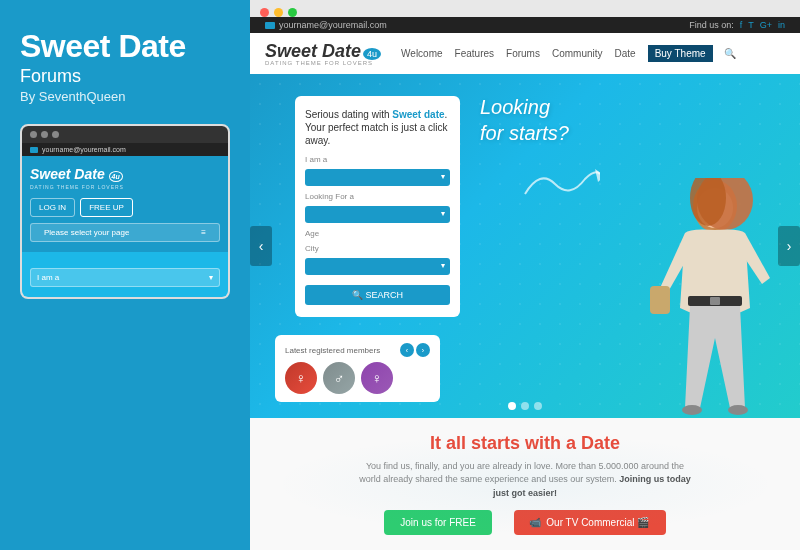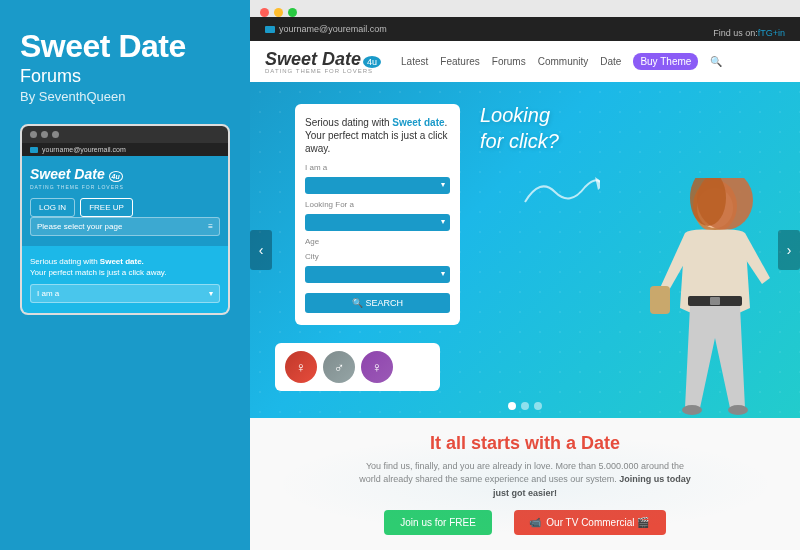--- a/index.html
+++ b/index.html
@@ -106,24 +106,25 @@
       border-radius: 3px;
       cursor: pointer;
     }
 
     .mobile-btn.signup {
       background: #1a9ac9;
       border-color: #fff;
     }
 
     .mobile-dropdown {
+      margin-top: 6px;
       background: rgba(255,255,255,0.15);
       border: 1px solid rgba(255,255,255,0.4);
       border-radius: 3px;
-      padding: 4px 6px;
+      padding: 4px 13px;
       font-size: 8px;
       color: #fff;
       display: flex;
       justify-content: space-between;
       align-items: center;
     }
 
     .mobile-dropdown-arrow {
       font-size: 8px;
       color: #fff;
@@ -218,21 +219,21 @@
       width: 10px;
       height: 7px;
       background: #1a9ac9;
       border-radius: 1px;
       display: inline-block;
     }
 
     .site-topbar .right {
       display: flex;
       align-items: center;
-      margin-top: 8px;
+      gap: 6px;
     }
 
     .site-topbar .social {
       color: #1a9ac9;
       font-size: 9px;
     }
 
     
     .site-navbar {
       background: #fff;
@@ -257,24 +258,24 @@
       flex: 1;
     }
 
     .site-nav a {
       font-size: 10px;
       color: #555;
       text-decoration: none;
     }
 
     .site-nav a.buy {
-      background: #8b5cf6;
+      background: #0c4a6e;
       color: #fff;
       padding: 3px 7px;
-      border-radius: 8px;
+      border-radius: 0;
     }
 
     .site-search-icon {
       font-size: 10px;
       color: #555;
     }
 
     
     .site-hero {
       background: linear-gradient(135deg, #1a9ac9 0%, #1cb8e8 40%, #2cc 100%);
@@ -550,23 +551,20 @@
       <div class="mobile-buttons">
         <button class="mobile-btn">LOG IN</button>
         <button class="mobile-btn signup">FREE UP</button>
       </div>
       <div class="mobile-dropdown">
         <span>Please select your page</span>
         <span class="mobile-dropdown-arrow">≡</span>
       </div>
     </div>
     <div class="mobile-section2">
-      <div class="mobile-section2-text">
-        Serious dating with <strong>Sweet date.</strong><br>Your perfect match is just a click away.
-      </div>
       <div class="mobile-iama">
         <span>I am a</span>
         <span>▾</span>
       </div>
     </div>
   </div>
 </div>
 
 <div class="right-panel">
   <div class="browser-mock">
@@ -593,21 +591,21 @@
 
       <div class="site-navbar">
         <div>
           <div style="display:flex;align-items:baseline;gap:2px;">
             <span style="font-size:18px;font-weight:900;color:#333;font-style:italic;">Sweet Date</span>
             <span style="font-size:9px;background:#1a9ac9;color:#fff;border-radius:50%;padding:1px 4px;font-style:normal;">4u</span>
           </div>
           <div class="site-logo-sub">DATING THEME FOR LOVERS</div>
         </div>
         <nav class="site-nav">
-          <a href="#">Latest</a>
+          <a href="#">Welcome</a>
           <a href="#">Features</a>
           <a href="#">Forums</a>
           <a href="#">Community</a>
           <a href="#">Date</a>
           <a href="#" class="buy">Buy Theme</a>
           <span class="site-search-icon">🔍</span>
         </nav>
       </div>
 
       <div class="site-hero">
@@ -641,32 +639,39 @@
               <div class="form-select-wrap">
                 <select class="form-select"></select>
               </div>
             </div>
             <button class="search-btn">
               <span>🔍</span> SEARCH
             </button>
           </div>
 
           <div style="background:#fff;border-radius:6px;padding:8px 10px;width:165px;position:relative;">
+            <div style="display:flex;justify-content:space-between;align-items:center;margin-bottom:5px;">
+              <span style="font-size:8px;color:#666;">Latest registered members</span>
+              <div style="display:flex;gap:2px;">
+                <button style="width:14px;height:14px;border-radius:50%;background:#1a9ac9;border:none;color:#fff;font-size:7px;cursor:pointer;display:flex;align-items:center;justify-content:center;">‹</button>
+                <button style="width:14px;height:14px;border-radius:50%;background:#1a9ac9;border:none;color:#fff;font-size:7px;cursor:pointer;display:flex;align-items:center;justify-content:center;">›</button>
+              </div>
+            </div>
             <div class="members-avatars">
               <div class="avatar-circle avatar-1">♀</div>
               <div class="avatar-circle avatar-2">♂</div>
               <div class="avatar-circle avatar-3">♀</div>
             </div>
           </div>
         </div>
 
         <div class="hero-right">
           <div style="position:absolute;left:20px;top:20px;font-size:20px;color:#fff;font-style:italic;font-weight:300;line-height:1.3;text-shadow:1px 1px 4px rgba(0,0,0,0.15);">
             <span>Looking</span><br>
-            <span>for click?</span>
+            <span>for starts?</span>
           </div>
 
           <svg width="80" height="40" style="position:absolute;left:60px;top:90px;">
             <path d="M5,30 Q20,5 35,20 Q50,35 65,15 Q75,5 80,10" stroke="#fff" stroke-width="2" fill="none" opacity="0.7"></path>
             <polygon points="75,5 85,12 78,18" fill="#fff" opacity="0.7"></polygon>
           </svg>
 
           <div style="position:absolute;right:0;bottom:0;height:100%;display:flex;align-items:flex-end;overflow:hidden;">
             <svg width="170" height="240" viewBox="0 0 170 240">
 

